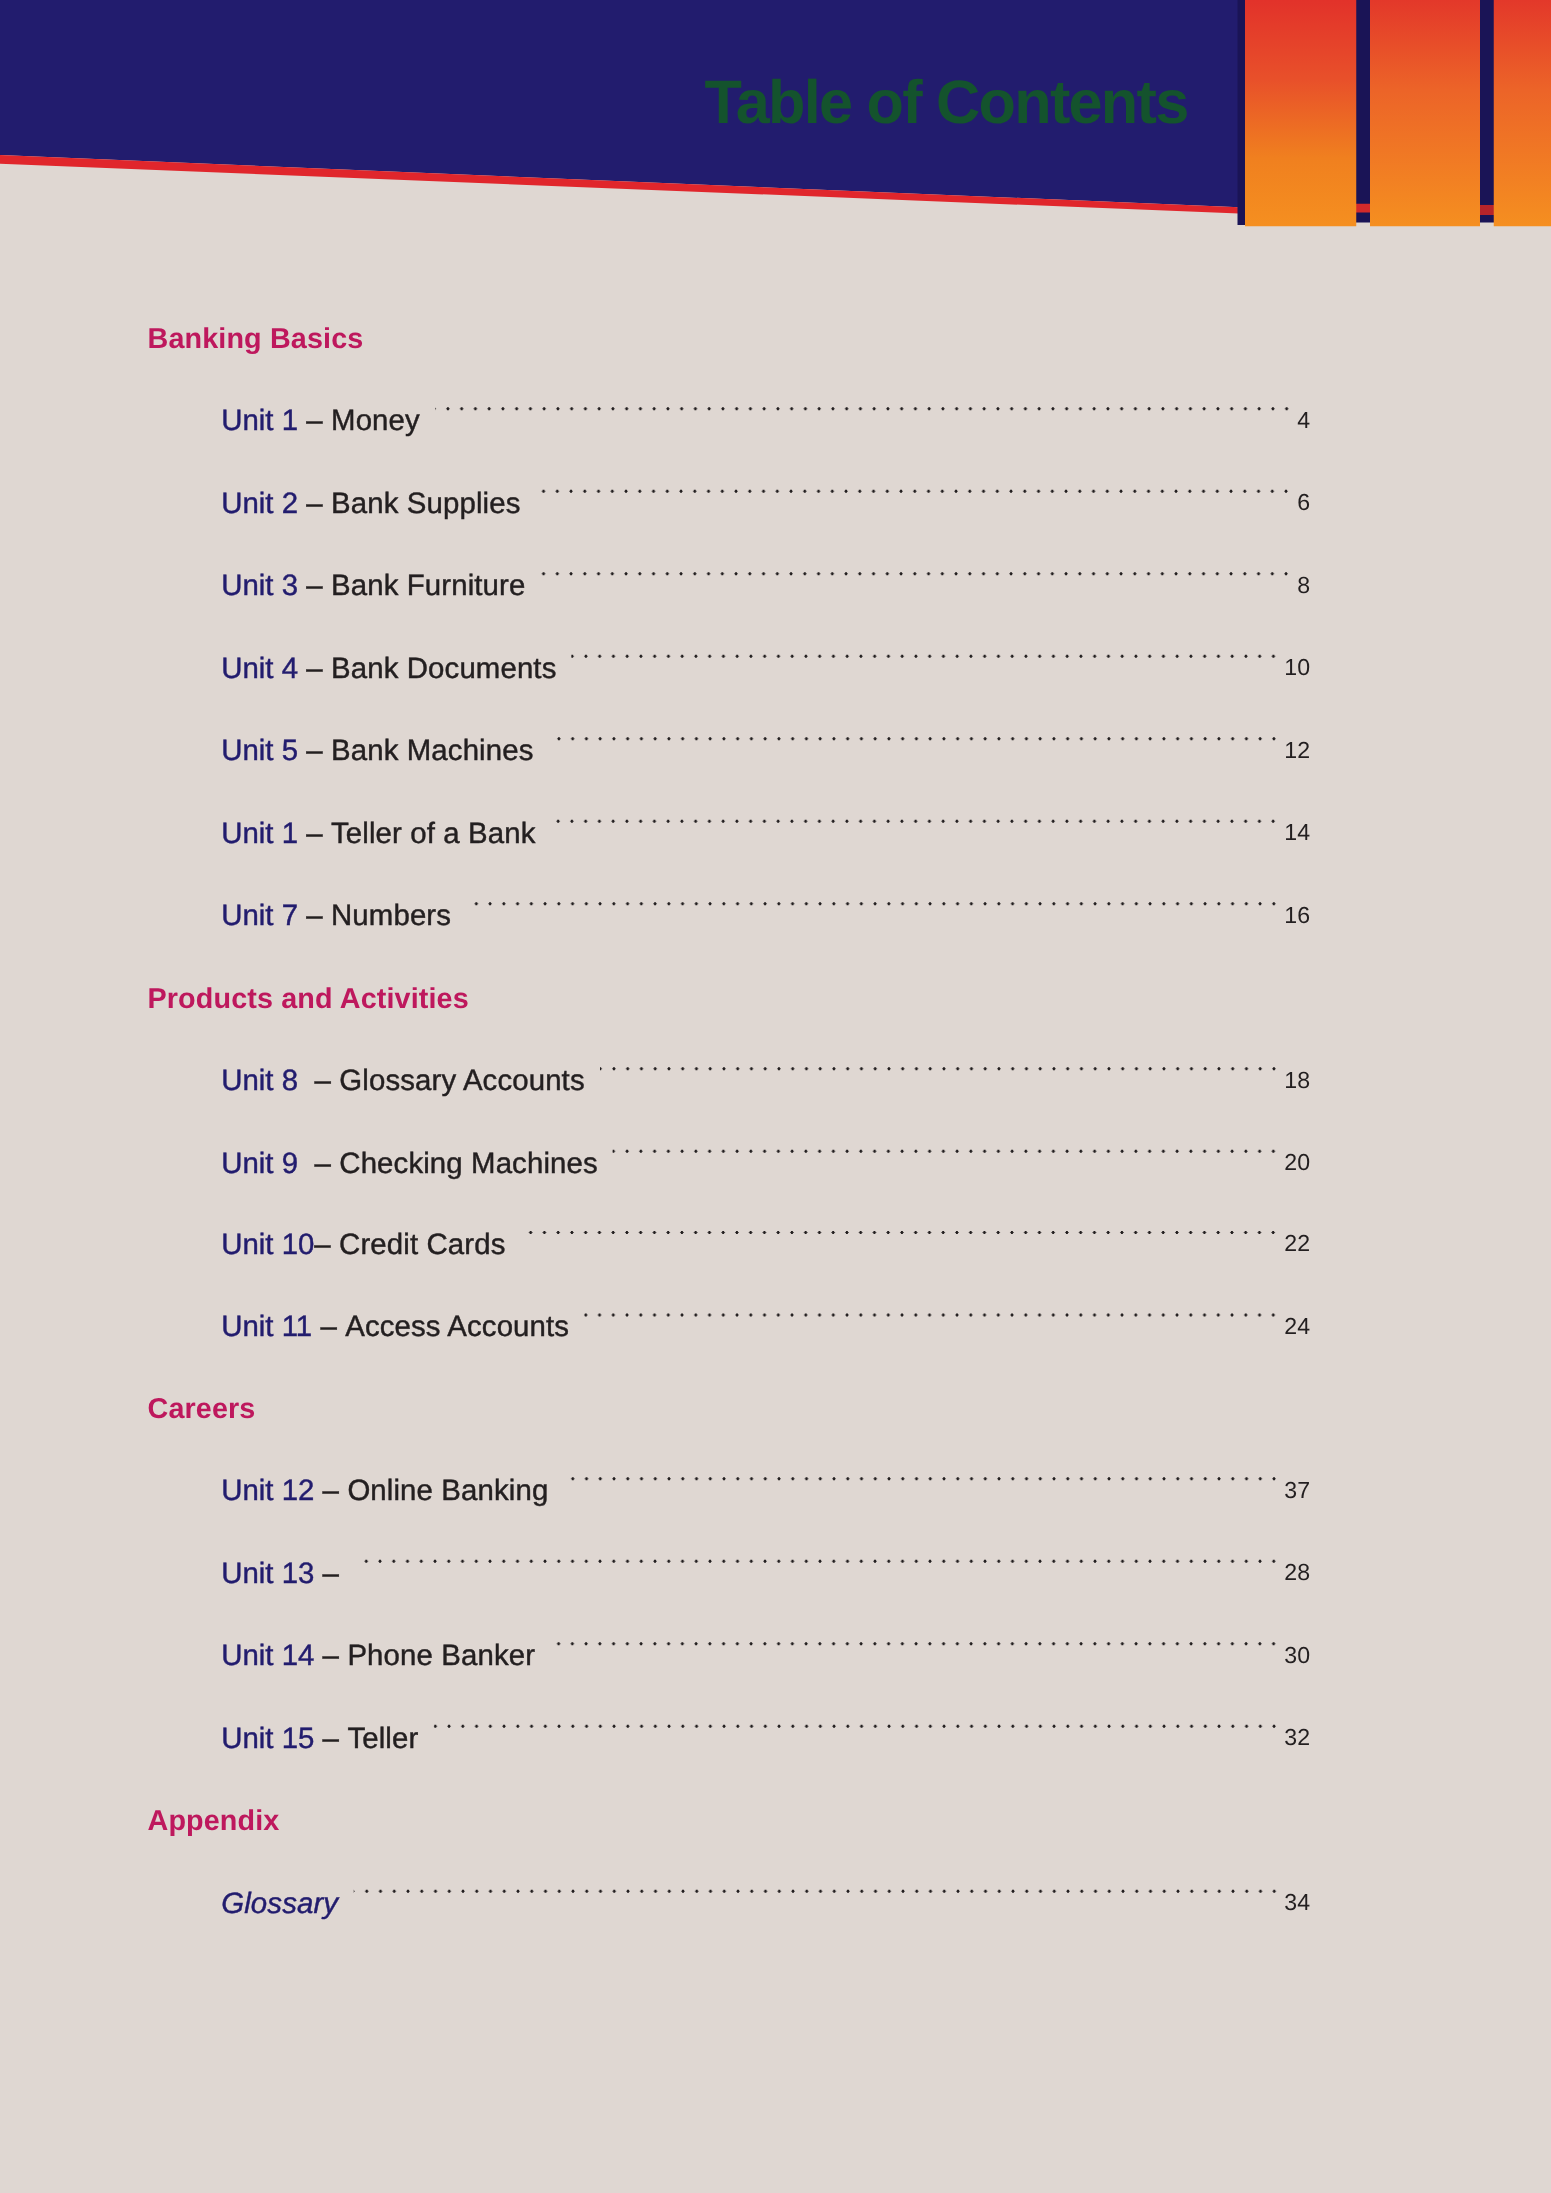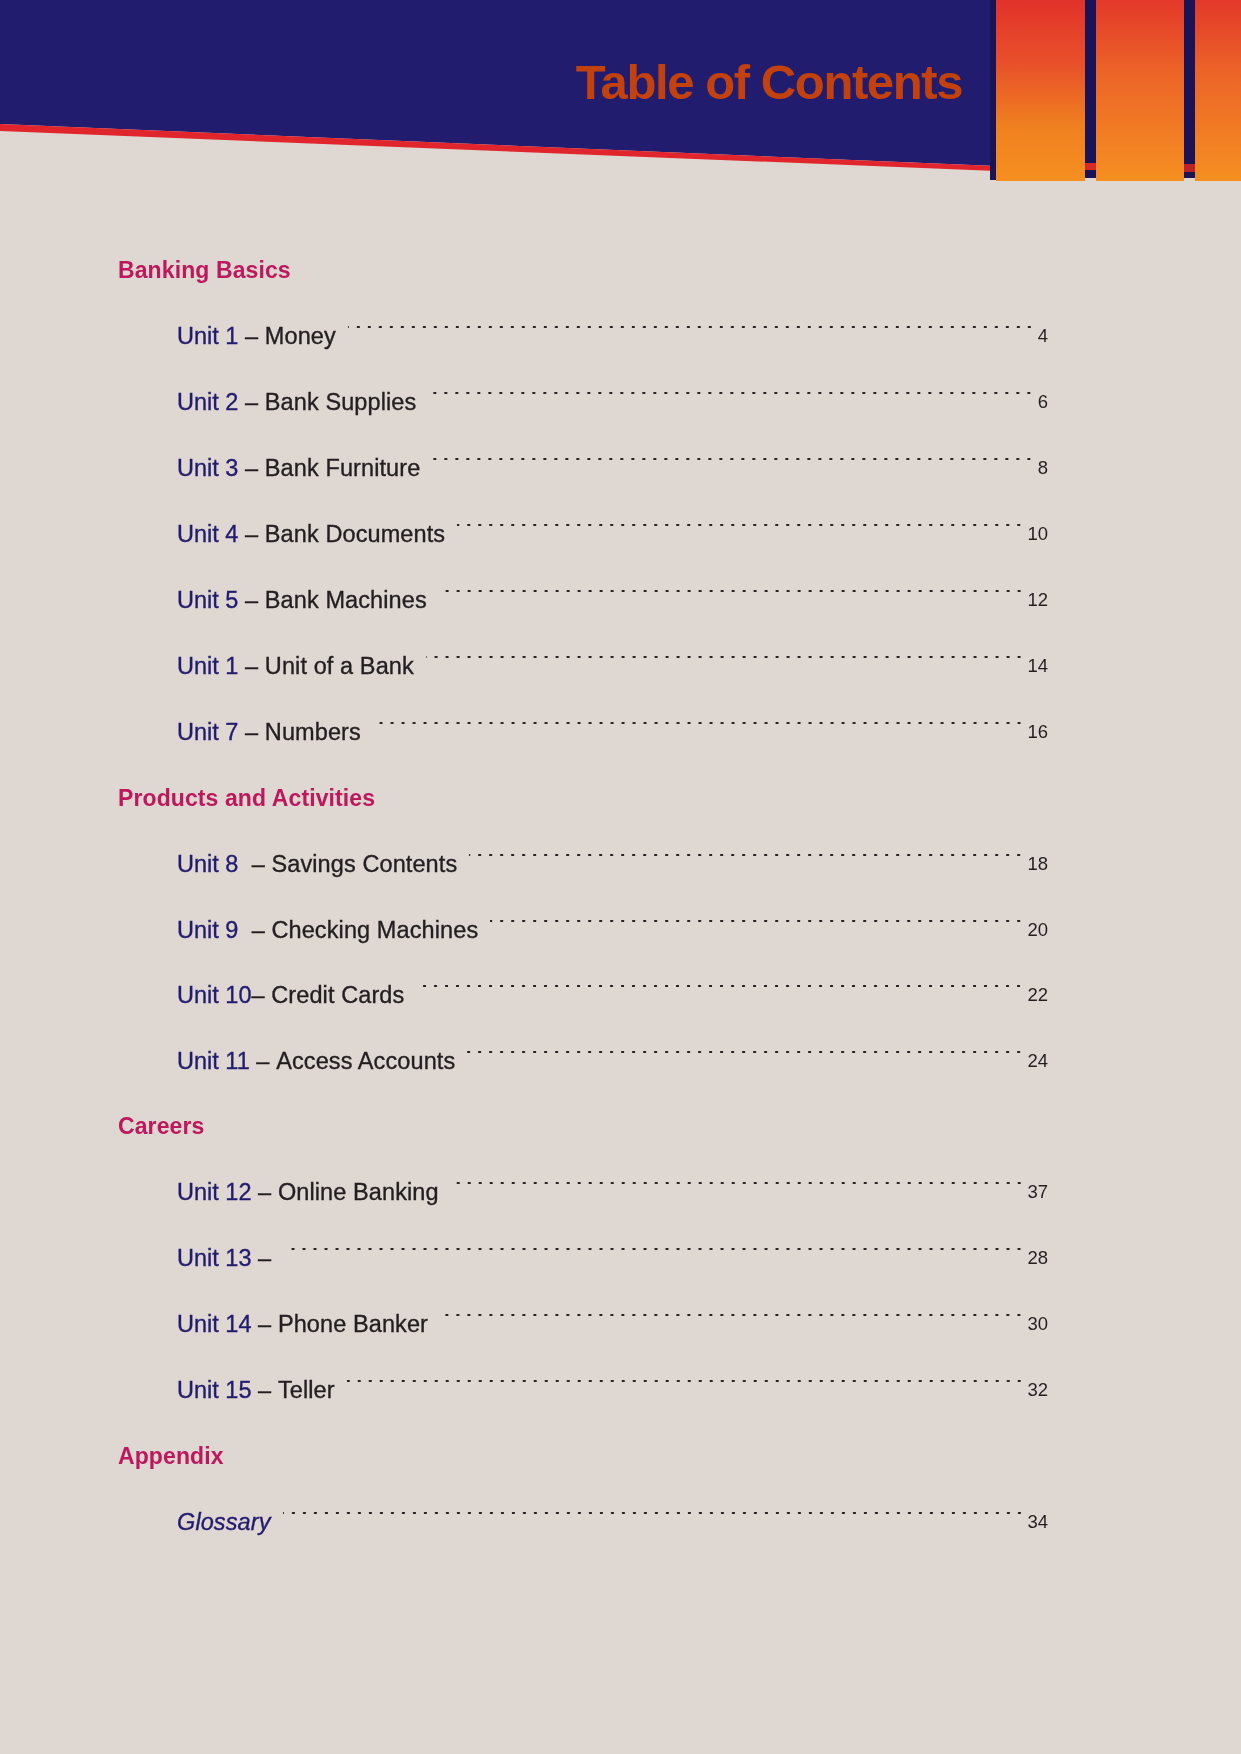--- a/index.html
+++ b/index.html
@@ -17,25 +17,25 @@
     
     .banner {
       position: absolute;
       left: 0; top: 0;
       width: 1241px;
       height: 190px;
     }
     .banner svg { display: block; }
     .page-title {
       position: absolute;
-      left: 560px;
+      left: 548px;
       top: 58px;
       width: 402px;
       text-align: right;
-      color: #c2410c;
+      color: #14532d;
       font-weight: bold;
       font-size: 49px;
       letter-spacing: -1.4px;
       line-height: 1;
       margin: 0;
     }
 
     
     .toc {
       position: absolute;
@@ -193,21 +193,21 @@
       <span class="entry-title">Bank Machines</span>
       <span class="leader"></span>
       <span class="page-num">12</span>
     </div>
   </div>
 
   <div class="toc-row" style="top:652px">
     <div class="entry">
       <span class="entry-unit">Unit 1</span>
       <span class="entry-title" style="white-space:pre"> – </span>
-      <span class="entry-title">Unit of a Bank</span>
+      <span class="entry-title">Teller of a Bank</span>
       <span class="leader"></span>
       <span class="page-num">14</span>
     </div>
   </div>
 
   <div class="toc-row" style="top:718px">
     <div class="entry">
       <span class="entry-unit">Unit 7</span>
       <span class="entry-title" style="white-space:pre"> – </span>
       <span class="entry-title">Numbers</span>
@@ -217,21 +217,21 @@
   </div>
 
   <div class="toc-row" style="top:784px">
     <span class="section-heading">Products and Activities</span>
   </div>
 
   <div class="toc-row" style="top:850px">
     <div class="entry">
       <span class="entry-unit">Unit 8</span>
       <span class="entry-title" style="white-space:pre">  – </span>
-      <span class="entry-title">Savings Contents</span>
+      <span class="entry-title">Glossary Accounts</span>
       <span class="leader"></span>
       <span class="page-num">18</span>
     </div>
   </div>
 
   <div class="toc-row" style="top:916px">
     <div class="entry">
       <span class="entry-unit">Unit 9</span>
       <span class="entry-title" style="white-space:pre">  – </span>
       <span class="entry-title">Checking Machines</span>

